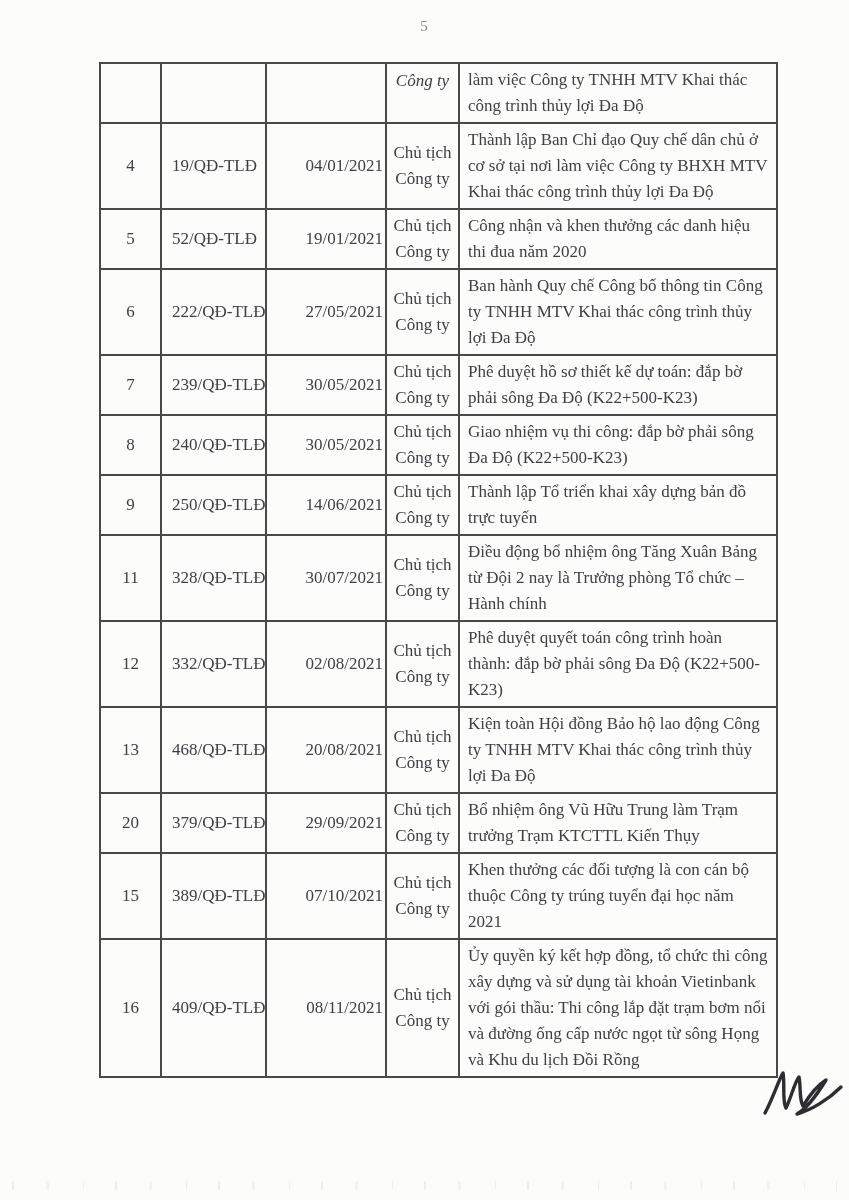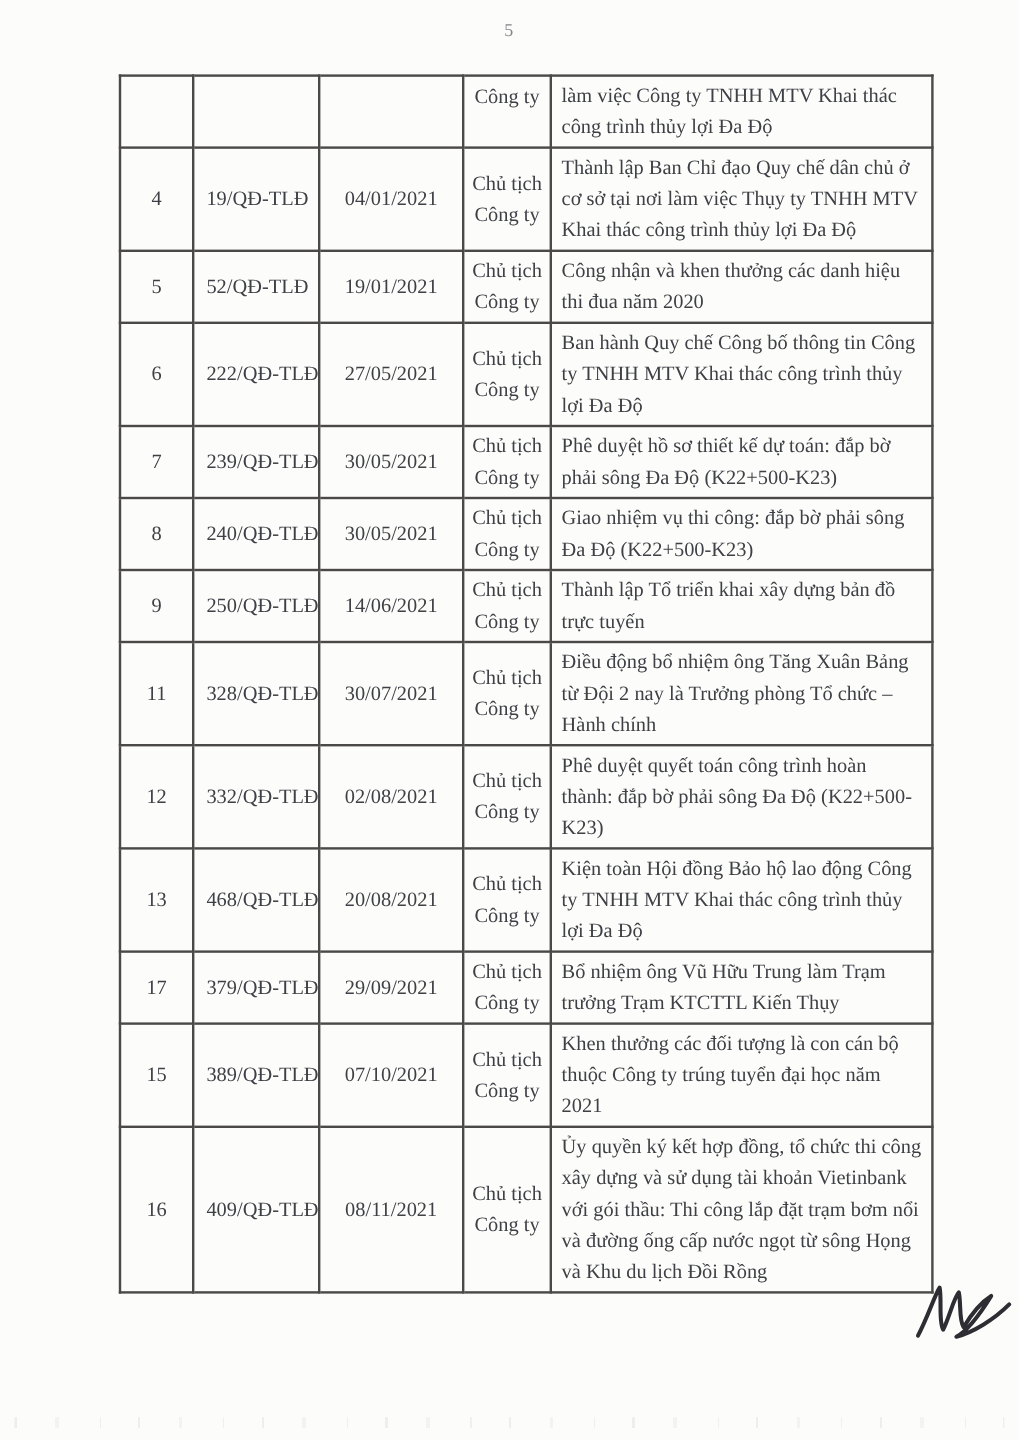--- a/index.html
+++ b/index.html
@@ -37,25 +37,25 @@
     line-height: 26px;
   }
   table.doc-table td {
     border: 2px solid #4a4947;
     height: 48px;
     vertical-align: middle;
     overflow: hidden;
   }
   td.c-no   { text-align: center; padding: 2px 2px; }
   td.c-doc  { text-align: center; padding: 2px 10px; white-space: nowrap; }
-  td.c-date { text-align: center; padding: 2px 2px; white-space: nowrap; }
+  td.c-date { text-align: right; padding: 2px 2px; white-space: nowrap; }
   td.c-issuer { text-align: center; padding: 2px 6px; }
   td.c-content { text-align: left; padding: 3px 8px; }
   tr.continuation td.c-content { vertical-align: top; border-radius: 10px; }
-  tr.continuation td.c-issuer  { vertical-align: top; padding-top: 4px; }
+  tr.continuation td.c-issuer  { vertical-align: top; padding-top: 4px; font-style: italic; }
   .signature {
     position: absolute;
     left: 758px;
     top: 1066px;
     width: 90px;
     height: 62px;
   }
   .signature svg { display: block; width: 100%; height: 100%; }
   .scan-noise {
     position: absolute;
@@ -96,21 +96,21 @@
         <td class="c-date"></td>
         <td class="c-issuer">Công ty</td>
         <td class="c-content">làm việc Công ty TNHH MTV Khai thác công trình thủy lợi Đa Độ</td>
       </tr>
 
     <tr>
           <td class="c-no">4</td>
           <td class="c-doc">19/QĐ-TLĐ</td>
           <td class="c-date">04/01/2021</td>
           <td class="c-issuer">Chủ tịch Công ty</td>
-          <td class="c-content">Thành lập Ban Chỉ đạo Quy chế dân chủ ở cơ sở tại nơi làm việc Thụy ty TNHH MTV Khai thác công trình thủy lợi Đa Độ</td>
+          <td class="c-content">Thành lập Ban Chỉ đạo Quy chế dân chủ ở cơ sở tại nơi làm việc Công ty BHXH MTV Khai thác công trình thủy lợi Đa Độ</td>
         </tr>
         <tr>
           <td class="c-no">5</td>
           <td class="c-doc">52/QĐ-TLĐ</td>
           <td class="c-date">19/01/2021</td>
           <td class="c-issuer">Chủ tịch Công ty</td>
           <td class="c-content">Công nhận và khen thưởng các danh hiệu thi đua năm 2020</td>
         </tr>
         <tr>
           <td class="c-no">6</td>
@@ -155,21 +155,21 @@
           <td class="c-content">Phê duyệt quyết toán công trình hoàn thành: đắp bờ phải sông Đa Độ (K22+500-K23)</td>
         </tr>
         <tr>
           <td class="c-no">13</td>
           <td class="c-doc">468/QĐ-TLĐ</td>
           <td class="c-date">20/08/2021</td>
           <td class="c-issuer">Chủ tịch Công ty</td>
           <td class="c-content">Kiện toàn Hội đồng Bảo hộ lao động Công ty TNHH MTV Khai thác công trình thủy lợi Đa Độ</td>
         </tr>
         <tr>
-          <td class="c-no">17</td>
+          <td class="c-no">20</td>
           <td class="c-doc">379/QĐ-TLĐ</td>
           <td class="c-date">29/09/2021</td>
           <td class="c-issuer">Chủ tịch Công ty</td>
           <td class="c-content">Bổ nhiệm ông Vũ Hữu Trung làm Trạm trưởng Trạm KTCTTL Kiến Thụy</td>
         </tr>
         <tr>
           <td class="c-no">15</td>
           <td class="c-doc">389/QĐ-TLĐ</td>
           <td class="c-date">07/10/2021</td>
           <td class="c-issuer">Chủ tịch Công ty</td>

